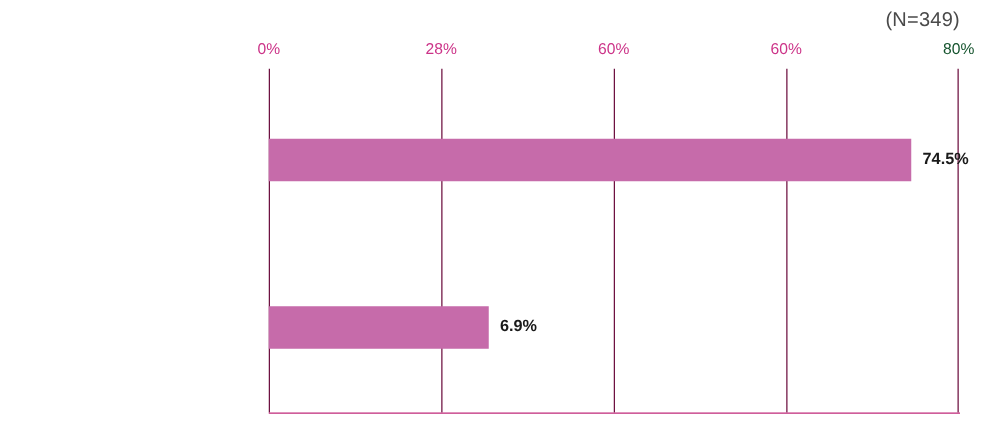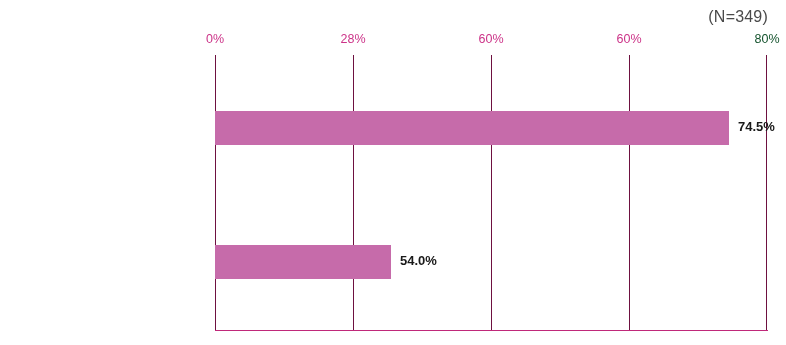--- a/index.html
+++ b/index.html
@@ -115,19 +115,19 @@
     <div class="gridline" style="left: 0px; background: rgb(110, 17, 64);"></div>
     <div class="gridline" style="left: 138px; background: rgb(110, 17, 64);"></div>
     <div class="gridline" style="left: 276px; background: rgb(110, 17, 64);"></div>
     <div class="gridline" style="left: 414px; background: rgb(110, 17, 64);"></div>
     <div class="gridline" style="left: 551px; background: rgb(110, 17, 64);"></div>
 
     <div class="bar" id="bar-0" style="top: 56px; width: 514.05px; background: rgb(198, 107, 170);"></div>
     <div class="bar" id="bar-1" style="top: 190px; width: 175.95px; background: rgb(198, 107, 170);"></div>
 
     <div class="bar-value" id="bar-value-0" style="top: 64px; left: 523.05px;">74.5%</div>
-    <div class="bar-value" id="bar-value-1" style="top: 198px; left: 184.95px;">54.0%</div>
+    <div class="bar-value" id="bar-value-1" style="top: 198px; left: 184.95px;">6.9%</div>
   </div>
 
   <div id="baseline" style="background: rgb(192, 41, 122);"></div>
 
 
 </div>
 
 </body></html>

